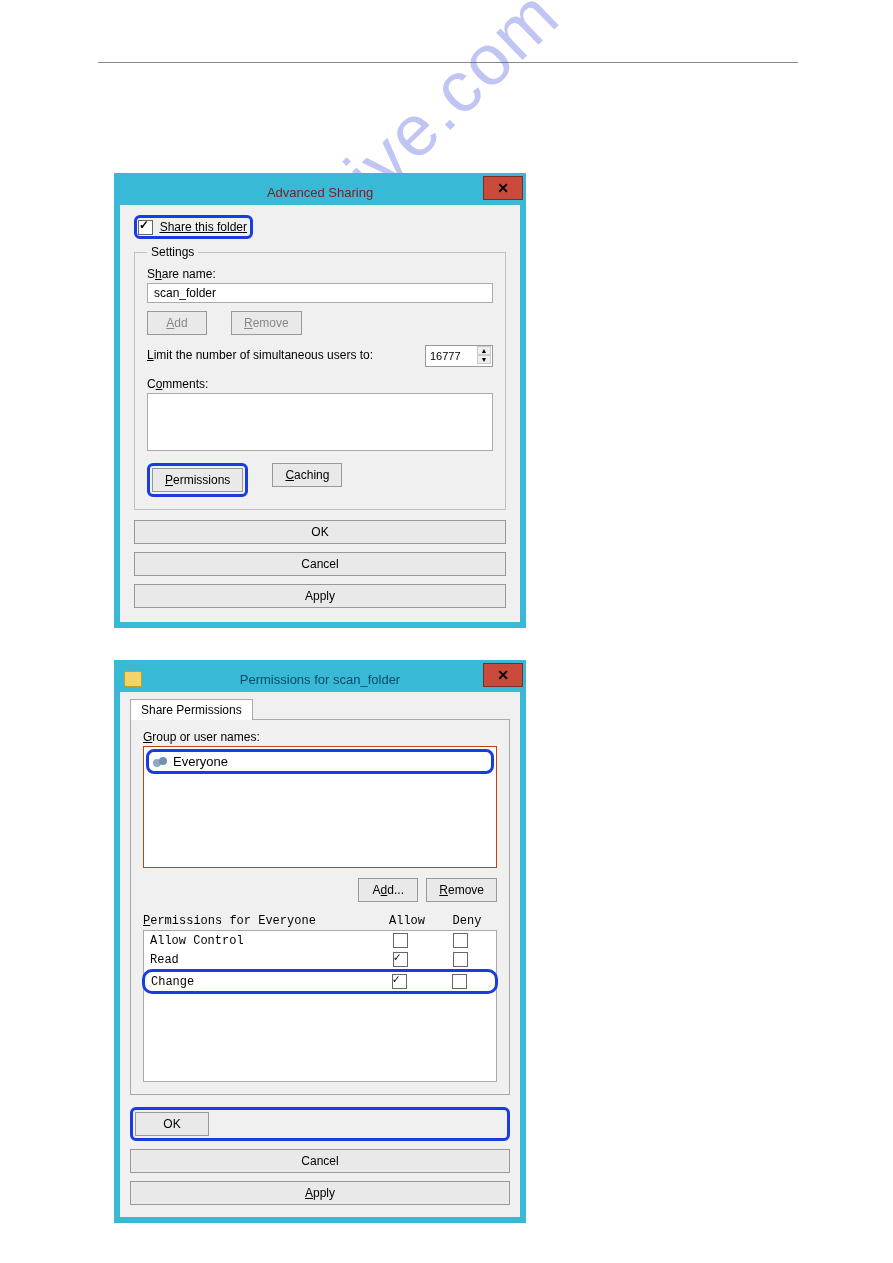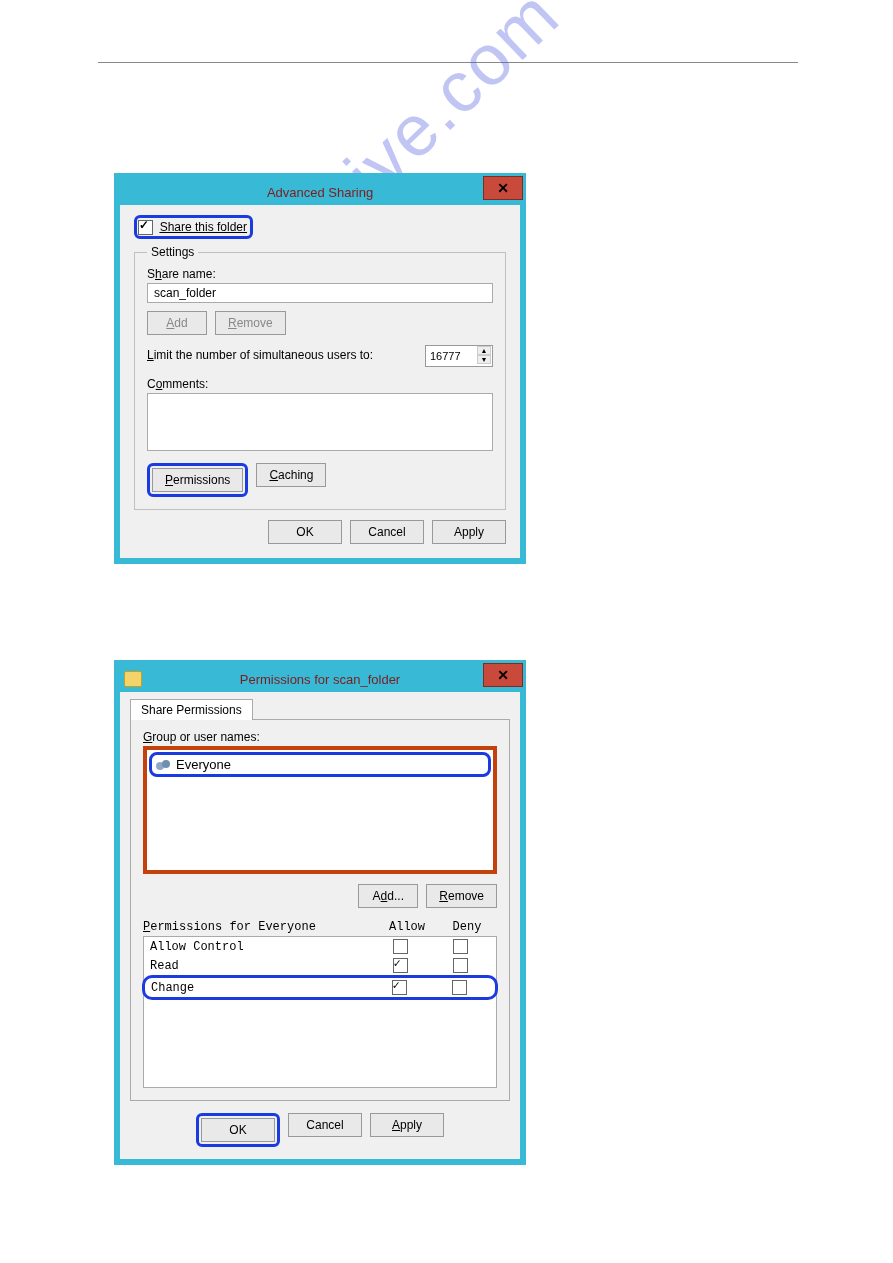--- a/index.html
+++ b/index.html
@@ -123,21 +123,21 @@
   border: 1px solid #aaa;
   background: #fff;
   height: 20px;
   padding: 2px 6px;
   font-size: 12px;
   box-sizing: border-box;
 }
 .btn-row {
   margin-top: 8px;
   display: flex;
-  gap: 8px;
+  gap: 24px;
 }
 .btn {
   border: 1px solid #999;
   background: #e9e9e9;
   font-size: 12px;
   height: 24px;
   padding: 0 12px;
   min-width: 60px;
   cursor: pointer;
 }
@@ -184,20 +184,21 @@
   border: 1px solid #aaa;
   background: #fff;
   margin-top: 2px;
   box-sizing: border-box;
 }
 .bottom-btns {
   display: flex;
   justify-content: flex-end;
   gap: 8px;
   margin-top: 10px;
+  flex-direction: column;
 }
 .bottom-btns .btn {
   min-width: 74px;
 }
 
 .dialog2 {
   position: absolute;
   top: 660px;
   left: 114px;
   width: 400px;
@@ -217,21 +218,21 @@
   left: 4px;
   top: 5px;
   width: 16px;
   height: 14px;
   background: #f4d36b;
   border: 1px solid #c8a020;
   border-radius: 2px;
 }
 .titlebar2 .title {
   font-size: 13px;
-  color: #7f1d1d;
+  color: #0c4a6e;
 }
 .dialog2-body {
   background: #f0f0f0;
   padding: 6px 10px 12px 10px;
 }
 .tab {
   display: inline-block;
   border: 1px solid #aaa;
   border-bottom: none;
   background: #fff;
@@ -239,21 +240,21 @@
   font-size: 12px;
   position: relative;
   top: 1px;
 }
 .tab-panel {
   border: 1px solid #aaa;
   background: #f0f0f0;
   padding: 10px 12px 12px 12px;
 }
 .user-list {
-  border: 4px solid #c2410c;
+  border: 1px solid #c2410c;
   background: #fff;
   height: 120px;
   margin-top: 2px;
   padding: 0;
 }
 .user-row-highlight {
   border: 3px solid #1a3be0;
   border-radius: 8px;
   padding: 2px 4px;
   margin: 2px;

